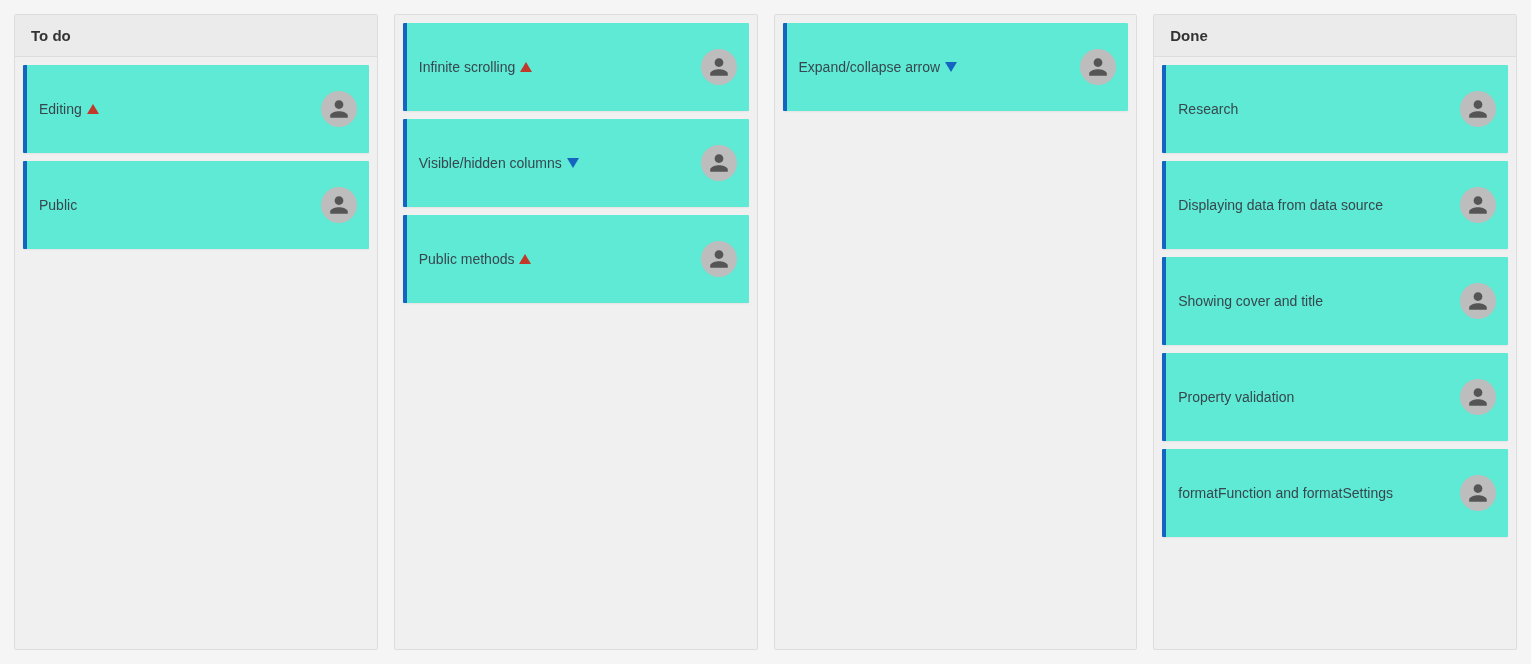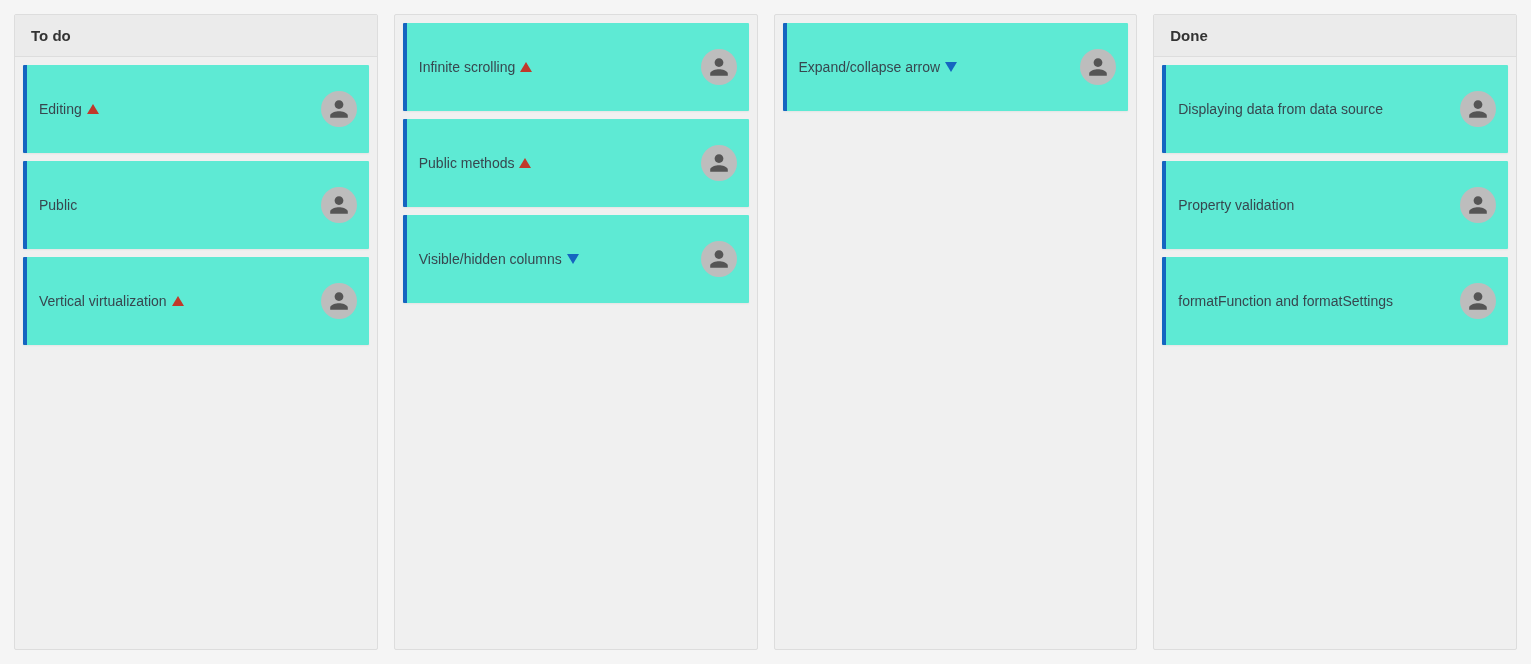--- a/index.html
+++ b/index.html
@@ -104,50 +104,42 @@
           </div>
         </div>
         <div class="card">
           <span class="card-title">Public</span>
           <div class="avatar">
             <svg viewBox="0 0 24 24" xmlns="http://www.w3.org/2000/svg">
       <path d="M12 12c2.7 0 4.8-2.1 4.8-4.8S14.7 2.4 12 2.4 7.2 4.5 7.2 7.2 9.3 12 12 12zm0 2.4c-3.2 0-9.6 1.6-9.6 4.8v2.4h19.2v-2.4c0-3.2-6.4-4.8-9.6-4.8z"></path>
     </svg>
           </div>
         </div>
-        <div class="card">
-          <span class="card-title">Vertical virtualization<span class="icon-triangle-up"></span></span>
-          <div class="avatar">
-            <svg viewBox="0 0 24 24" xmlns="http://www.w3.org/2000/svg">
-      <path d="M12 12c2.7 0 4.8-2.1 4.8-4.8S14.7 2.4 12 2.4 7.2 4.5 7.2 7.2 9.3 12 12 12zm0 2.4c-3.2 0-9.6 1.6-9.6 4.8v2.4h19.2v-2.4c0-3.2-6.4-4.8-9.6-4.8z"></path>
-    </svg>
-          </div>
-        </div>
       </div>
     </div>
     <div class="column">
       <div class="column-body">
         <div class="card">
           <span class="card-title">Infinite scrolling<span class="icon-triangle-up"></span></span>
           <div class="avatar">
             <svg viewBox="0 0 24 24" xmlns="http://www.w3.org/2000/svg">
       <path d="M12 12c2.7 0 4.8-2.1 4.8-4.8S14.7 2.4 12 2.4 7.2 4.5 7.2 7.2 9.3 12 12 12zm0 2.4c-3.2 0-9.6 1.6-9.6 4.8v2.4h19.2v-2.4c0-3.2-6.4-4.8-9.6-4.8z"></path>
     </svg>
           </div>
         </div>
         <div class="card">
+          <span class="card-title">Visible/hidden columns<span class="icon-triangle-down"></span></span>
+          <div class="avatar">
+            <svg viewBox="0 0 24 24" xmlns="http://www.w3.org/2000/svg">
+      <path d="M12 12c2.7 0 4.8-2.1 4.8-4.8S14.7 2.4 12 2.4 7.2 4.5 7.2 7.2 9.3 12 12 12zm0 2.4c-3.2 0-9.6 1.6-9.6 4.8v2.4h19.2v-2.4c0-3.2-6.4-4.8-9.6-4.8z"></path>
+    </svg>
+          </div>
+        </div>
+        <div class="card">
           <span class="card-title">Public methods<span class="icon-triangle-up"></span></span>
-          <div class="avatar">
-            <svg viewBox="0 0 24 24" xmlns="http://www.w3.org/2000/svg">
-      <path d="M12 12c2.7 0 4.8-2.1 4.8-4.8S14.7 2.4 12 2.4 7.2 4.5 7.2 7.2 9.3 12 12 12zm0 2.4c-3.2 0-9.6 1.6-9.6 4.8v2.4h19.2v-2.4c0-3.2-6.4-4.8-9.6-4.8z"></path>
-    </svg>
-          </div>
-        </div>
-        <div class="card">
-          <span class="card-title">Visible/hidden columns<span class="icon-triangle-down"></span></span>
           <div class="avatar">
             <svg viewBox="0 0 24 24" xmlns="http://www.w3.org/2000/svg">
       <path d="M12 12c2.7 0 4.8-2.1 4.8-4.8S14.7 2.4 12 2.4 7.2 4.5 7.2 7.2 9.3 12 12 12zm0 2.4c-3.2 0-9.6 1.6-9.6 4.8v2.4h19.2v-2.4c0-3.2-6.4-4.8-9.6-4.8z"></path>
     </svg>
           </div>
         </div>
       </div>
     </div>
     <div class="column">
       <div class="column-body">
@@ -158,21 +150,37 @@
       <path d="M12 12c2.7 0 4.8-2.1 4.8-4.8S14.7 2.4 12 2.4 7.2 4.5 7.2 7.2 9.3 12 12 12zm0 2.4c-3.2 0-9.6 1.6-9.6 4.8v2.4h19.2v-2.4c0-3.2-6.4-4.8-9.6-4.8z"></path>
     </svg>
           </div>
         </div>
       </div>
     </div>
     <div class="column">
       <div class="column-header">Done</div>
       <div class="column-body">
         <div class="card">
+          <span class="card-title">Research</span>
+          <div class="avatar">
+            <svg viewBox="0 0 24 24" xmlns="http://www.w3.org/2000/svg">
+      <path d="M12 12c2.7 0 4.8-2.1 4.8-4.8S14.7 2.4 12 2.4 7.2 4.5 7.2 7.2 9.3 12 12 12zm0 2.4c-3.2 0-9.6 1.6-9.6 4.8v2.4h19.2v-2.4c0-3.2-6.4-4.8-9.6-4.8z"></path>
+    </svg>
+          </div>
+        </div>
+        <div class="card">
           <span class="card-title">Displaying data from data source</span>
+          <div class="avatar">
+            <svg viewBox="0 0 24 24" xmlns="http://www.w3.org/2000/svg">
+      <path d="M12 12c2.7 0 4.8-2.1 4.8-4.8S14.7 2.4 12 2.4 7.2 4.5 7.2 7.2 9.3 12 12 12zm0 2.4c-3.2 0-9.6 1.6-9.6 4.8v2.4h19.2v-2.4c0-3.2-6.4-4.8-9.6-4.8z"></path>
+    </svg>
+          </div>
+        </div>
+        <div class="card">
+          <span class="card-title">Showing cover and title</span>
           <div class="avatar">
             <svg viewBox="0 0 24 24" xmlns="http://www.w3.org/2000/svg">
       <path d="M12 12c2.7 0 4.8-2.1 4.8-4.8S14.7 2.4 12 2.4 7.2 4.5 7.2 7.2 9.3 12 12 12zm0 2.4c-3.2 0-9.6 1.6-9.6 4.8v2.4h19.2v-2.4c0-3.2-6.4-4.8-9.6-4.8z"></path>
     </svg>
           </div>
         </div>
         <div class="card">
           <span class="card-title">Property validation</span>
           <div class="avatar">
             <svg viewBox="0 0 24 24" xmlns="http://www.w3.org/2000/svg">

